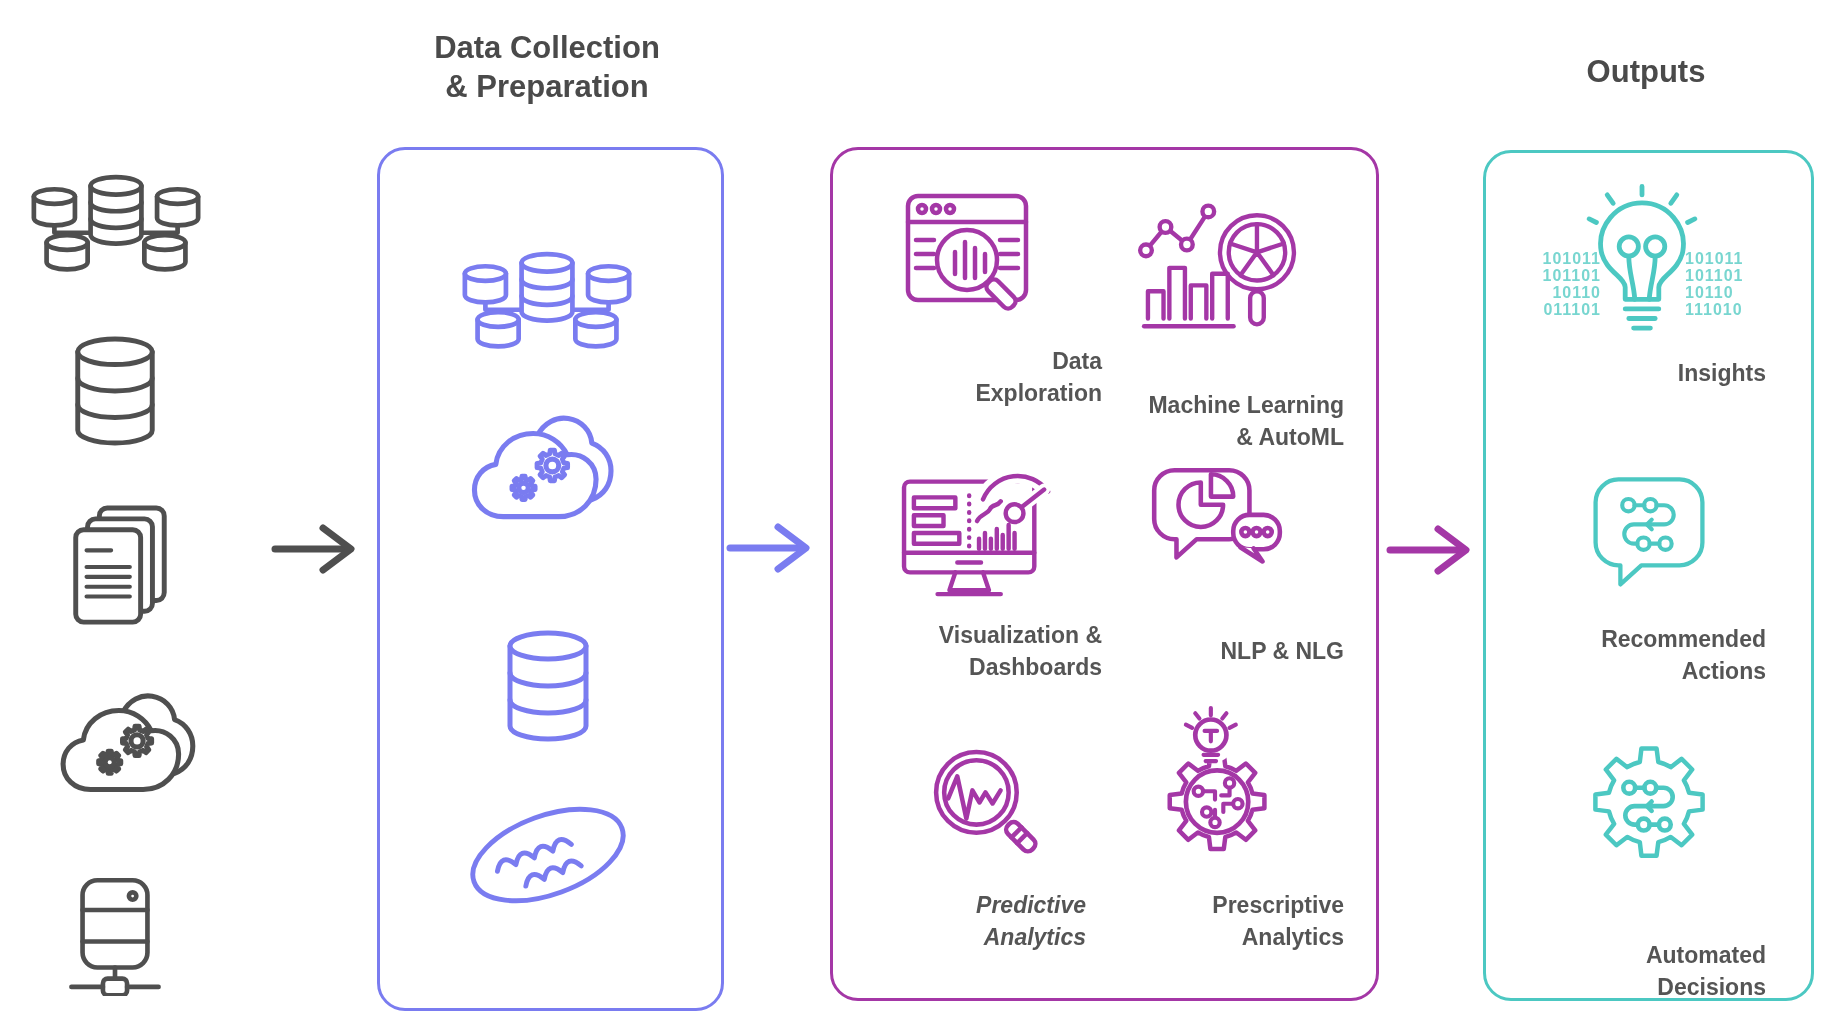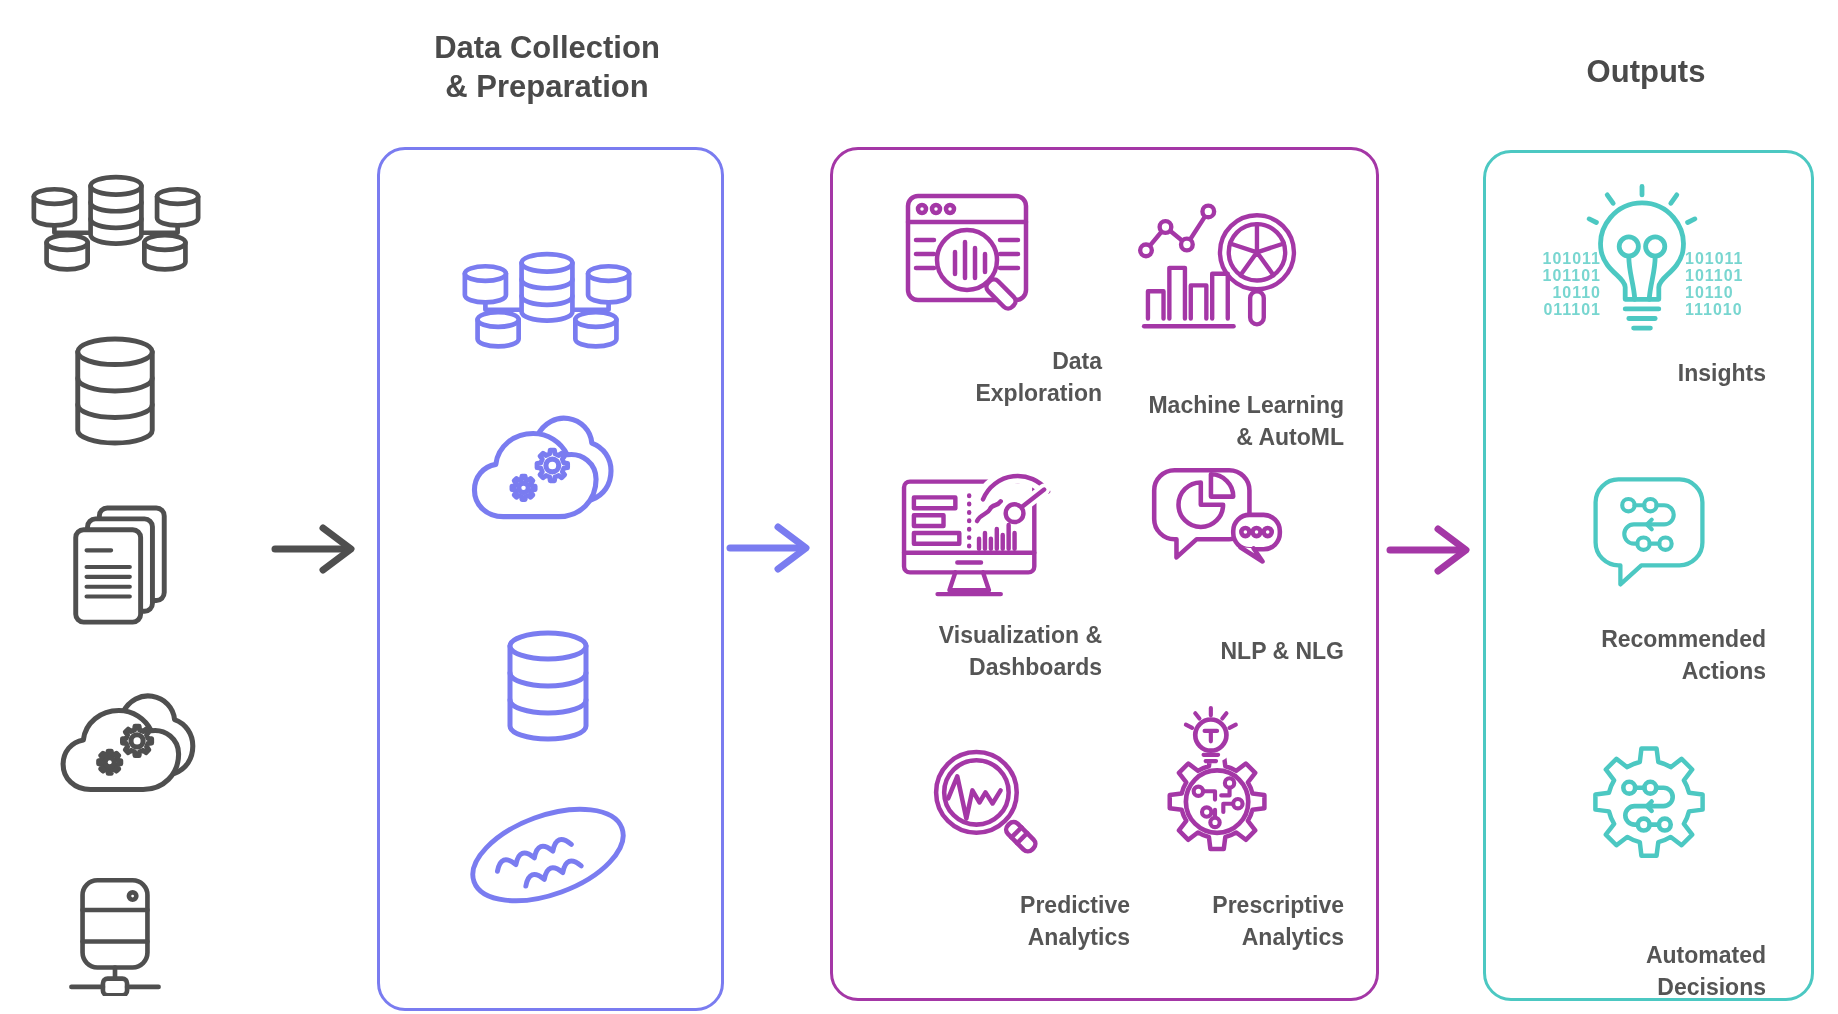--- a/index.html
+++ b/index.html
@@ -191,21 +191,21 @@
 
   <svg class="ico" style="left:924px;top:740px" width="126" height="133" viewBox="0 0 125 132" stroke="#a437a6" fill="none" stroke-width="4.5" stroke-linecap="round" stroke-linejoin="round">
     <circle cx="52" cy="52" r="40"></circle>
     <circle cx="52" cy="52" r="32"></circle>
     <path d="M24,58 L33,36 L42,78 L48,50 L55,62 L61,52 L68,63 L76,50"></path>
     <g transform="rotate(-45 96 96)">
       <rect x="89" y="79" width="14" height="34" rx="6" fill="#fff"></rect>
       <path d="M89,90 H103 M89,98 H103"></path>
     </g>
   </svg>
-  <div class="lbl" style="left:886px;top:890px;width:244px;">Predictive
+  <div class="lbl" style="left:842px;top:890px;width:244px;font-style:italic;">Predictive
 Analytics</div>
 
   <svg class="ico" style="left:1142px;top:706px;color:#a437a6" width="146" height="158" viewBox="0 0 140 152" stroke="#a437a6" fill="none" stroke-width="4.5" stroke-linecap="round" stroke-linejoin="round">
     <use href="#gear8" transform="translate(16.8,36.8) scale(0.92)" stroke-width="4.5"></use>
     <circle cx="72" cy="92" r="30"></circle>
     <path d="M58,82 H70 V90 M84,78 V86 H76 M88,94 H78 V102 M70,108 V100" stroke-width="4"></path>
     <circle cx="54" cy="82" r="4.5" fill="#fff" stroke-width="4"></circle>
     <circle cx="62" cy="102" r="4.5" fill="#fff" stroke-width="4"></circle>
     <circle cx="84" cy="74" r="4.5" fill="#fff" stroke-width="4"></circle>
     <circle cx="92" cy="94" r="4.5" fill="#fff" stroke-width="4"></circle>

